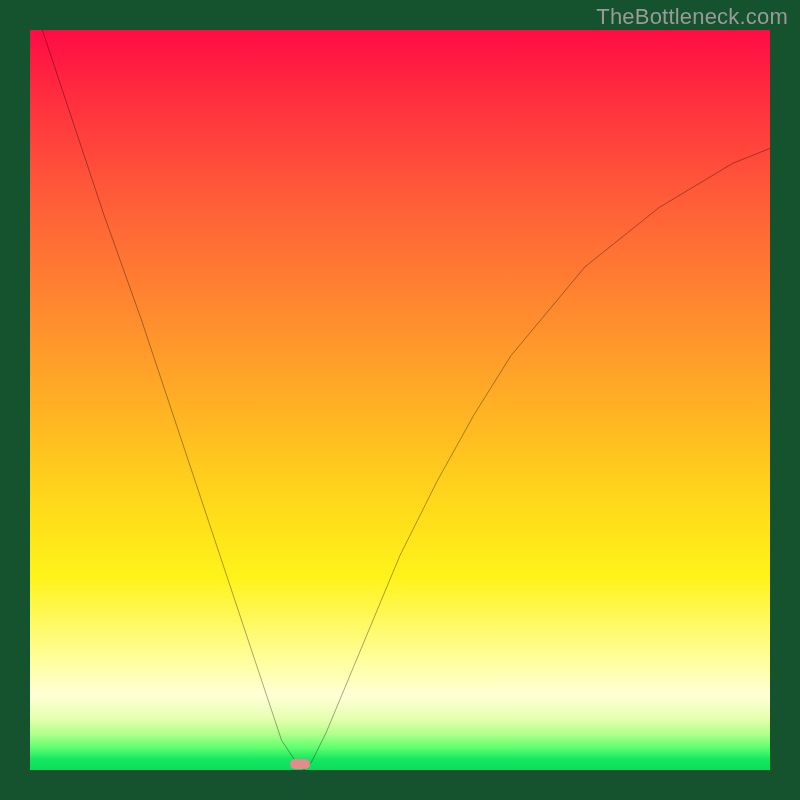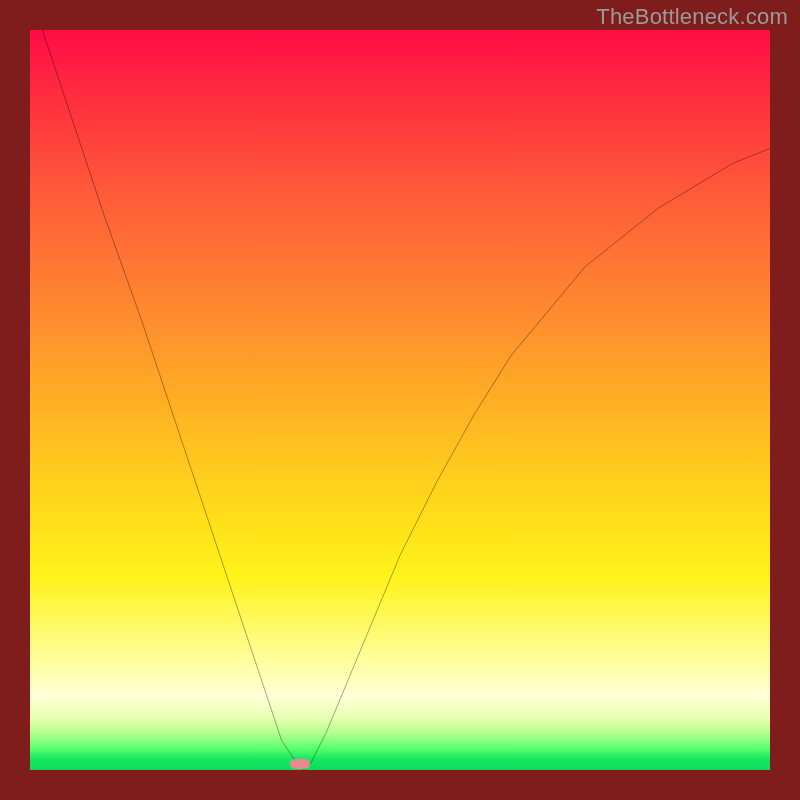--- a/index.html
+++ b/index.html
@@ -8,21 +8,21 @@
     width: 800px;
     height: 800px;
     overflow: hidden;
     background: #000;
     font-family: Arial, Helvetica, sans-serif;
   }
   .outer {
     position: relative;
     width: 800px;
     height: 800px;
-    background: #7f1d1d;
+    background: #14532d;
   }
   .watermark {
     position: absolute;
     top: 4px;
     right: 12px;
     color: #9a9a9a;
     font-size: 22px;
     font-weight: 400;
     letter-spacing: 0.2px;
     z-index: 5;

